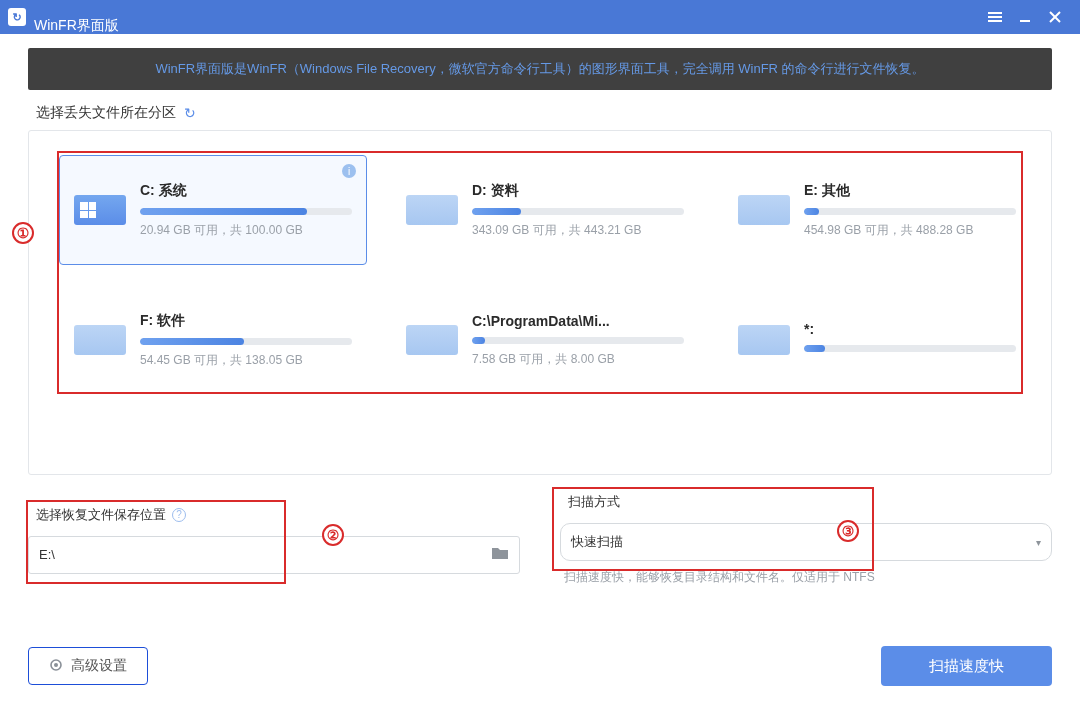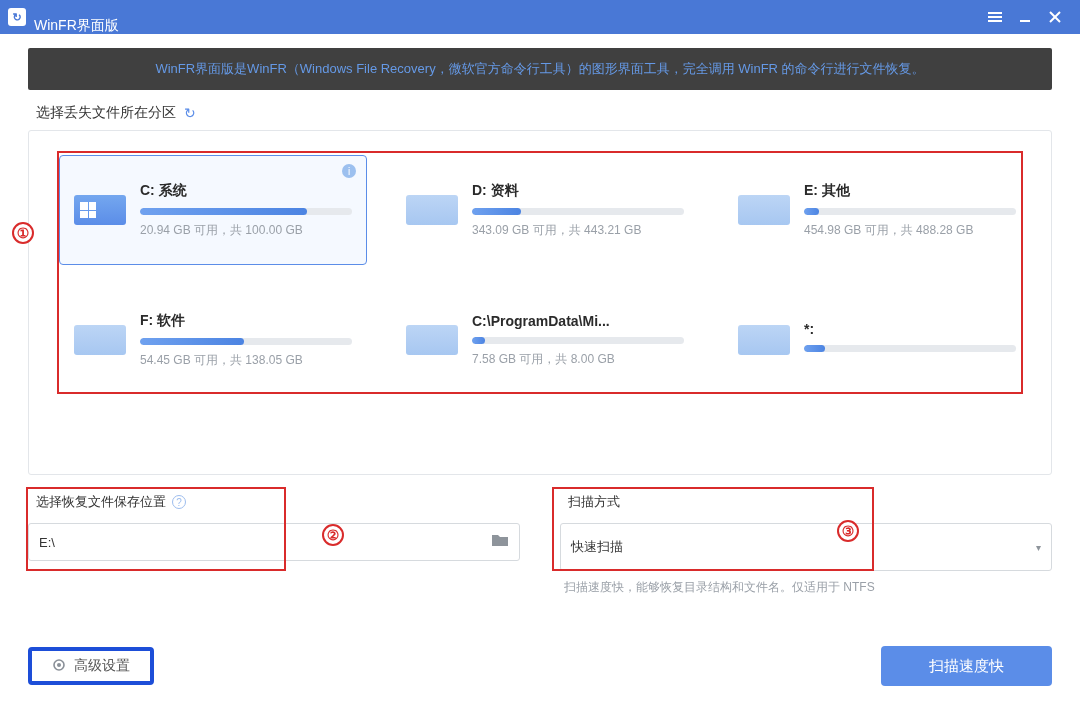--- a/index.html
+++ b/index.html
@@ -154,20 +154,21 @@
     border-radius: 4px;
   }
   .drive-stats { font-size: 12px; color: #9aa0a8; white-space: nowrap; }
 
   
   .bottom-row {
     margin: 18px 28px 0 28px;
     display: flex;
     gap: 40px;
     position: relative;
+    align-items: center;
   }
   .bottom-col { flex: 1; position: relative; }
   .field-label {
     font-size: 13px;
     color: #333;
     display: flex;
     align-items: center;
     gap: 6px;
     margin-bottom: 12px;
     margin-left: 8px;
@@ -182,23 +183,23 @@
     border: 1px solid #d6dade;
     border-radius: 3px;
     display: flex;
     align-items: center;
     padding: 0 10px;
     background: #fff;
   }
   .input-wrap .txt { flex:1; font-size:13px; color:#333; }
   .input-wrap .folder-icon { color:#8e949b; font-size:16px; cursor:pointer;}
   .select-wrap {
-    height: 48px;
+    height: 38px;
     border: 1px solid #d6dade;
-    border-radius: 3px;
+    border-radius: 10px;
     display: flex;
     align-items: center;
     padding: 0 10px;
     background: #fff;
     cursor: pointer;
   }
   .select-wrap .txt { flex:1; font-size:13px; color:#333; }
   .select-wrap .chev { color:#8e949b; font-size:10px; }
   .helper-text {
     font-size: 12px;
@@ -216,21 +217,21 @@
   
   .footer {
     position: absolute;
     bottom: 20px;
     left: 28px; right: 28px;
     display: flex;
     align-items: center;
   }
   .adv-btn {
     height: 38px;
-    border: 4px solid #1d4ed8;
+    border: 1px solid #1d4ed8;
     border-radius: 4px;
     background: #fff;
     display: flex; align-items: center;
     padding: 0 20px;
     gap: 8px;
     font-size: 14px;
     color: #555;
     cursor: pointer;
   }
   .adv-btn .gear { color:#8a9098; font-size:14px; }

